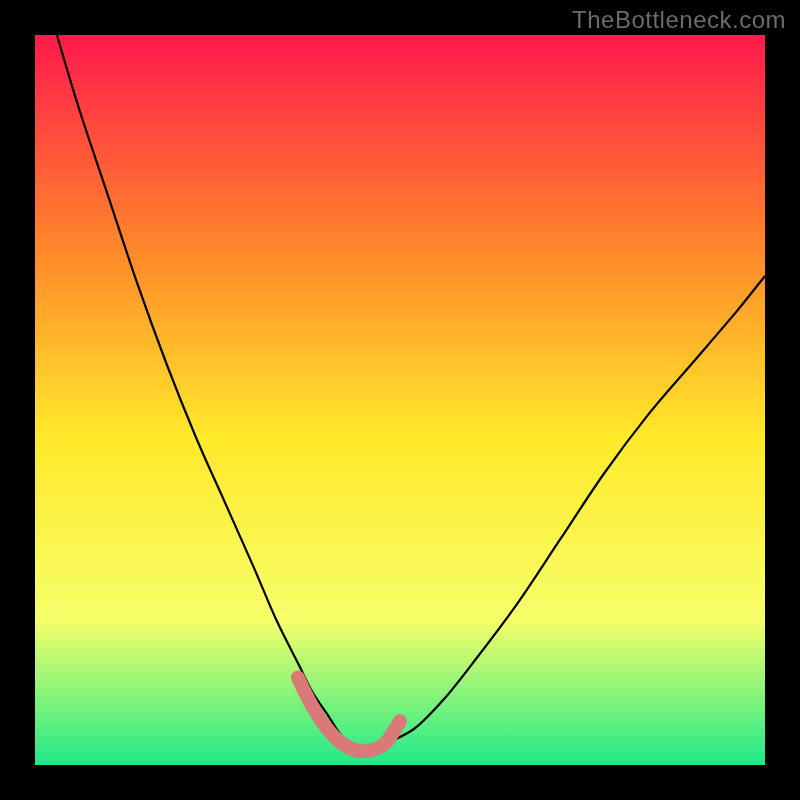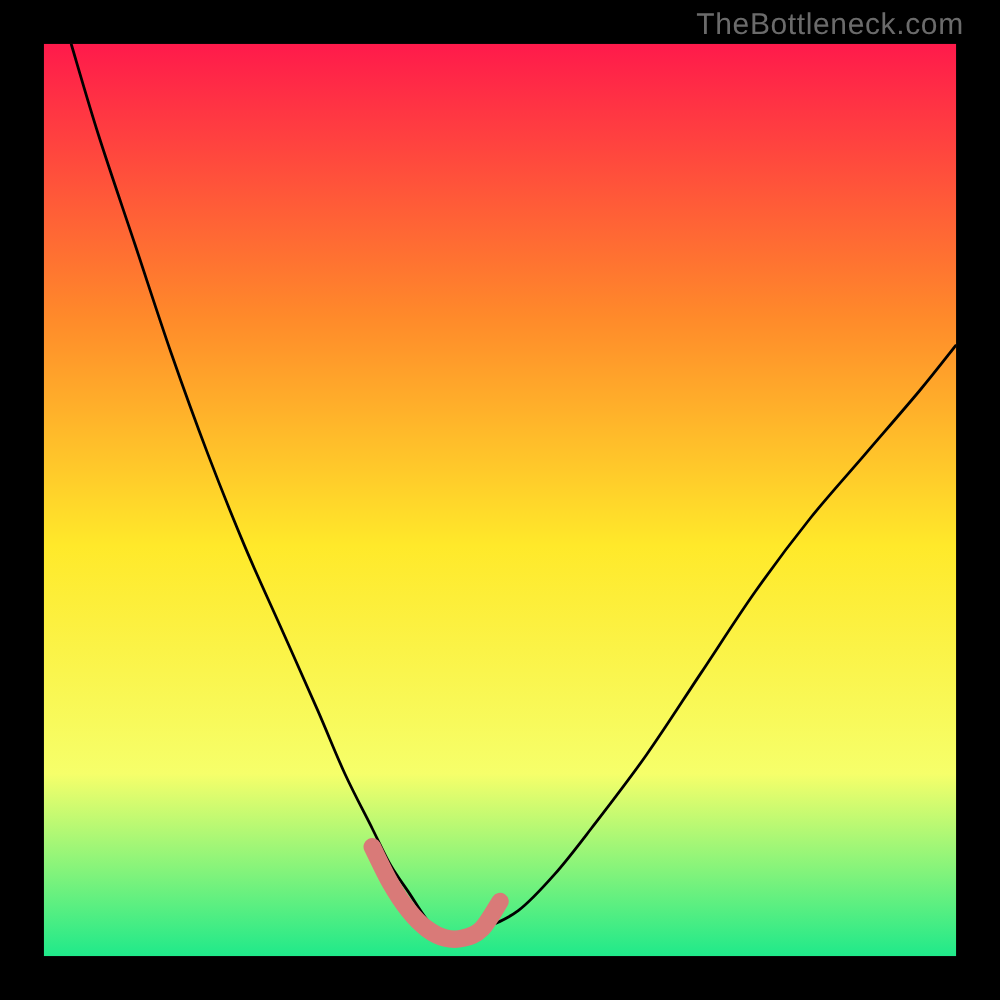--- a/index.html
+++ b/index.html
@@ -12,21 +12,21 @@
     font-family: Arial, Helvetica, sans-serif;
   }
   .frame {
     position: relative;
     width: 800px;
     height: 800px;
   }
   .watermark {
     position: absolute;
     top: 6px;
-    right: 29px;
+    right: 14px;
     color: #6b6b6b;
     font-size: 24px;
     font-weight: 500;
     letter-spacing: 0.5px;
     z-index: 10;
     user-select: none;
   }
   .plot-outer {
     position: absolute;
     left: 35px;

